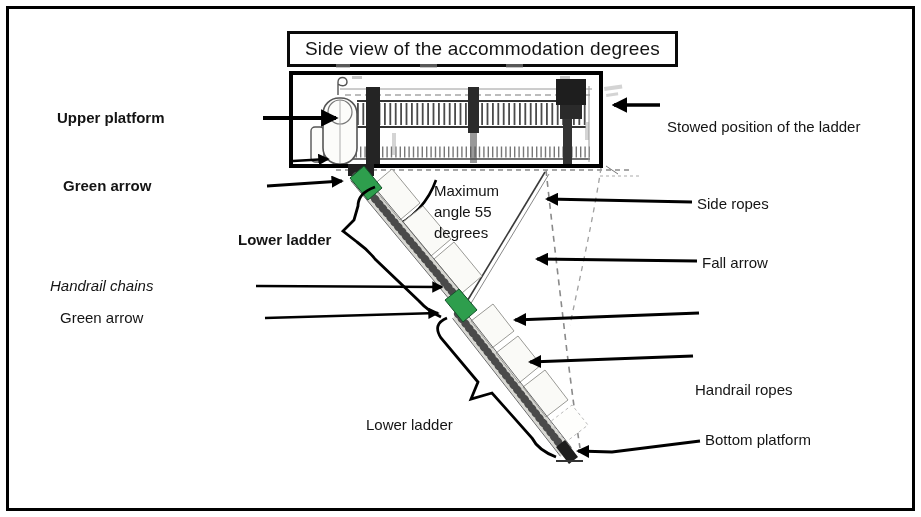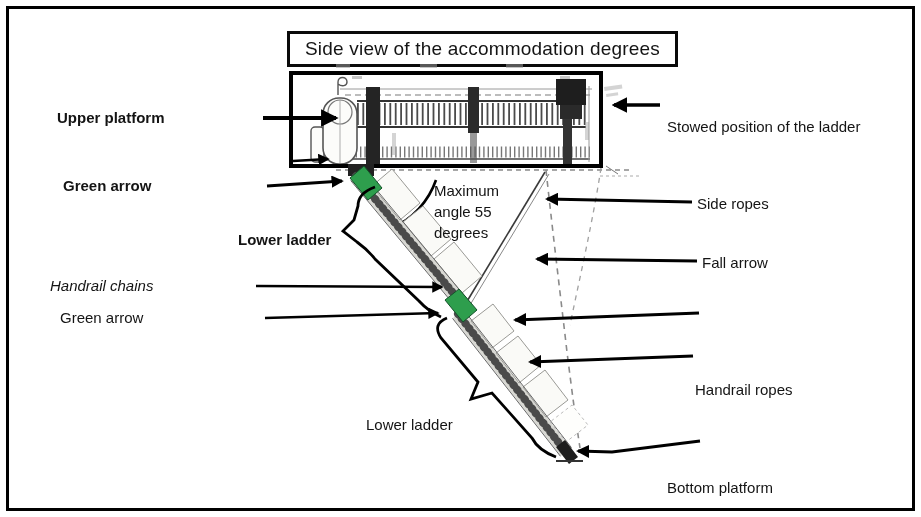--- a/index.html
+++ b/index.html
@@ -162,17 +162,17 @@
   <div class="lbl r b" style="left:63px;top:177px;width:200px;">Green arrow</div>
   <div class="lbl b" style="left:238px;top:231px;width:110px;">Lower ladder</div>
   <div class="lbl r" style="left:50px;top:277px;width:200px;font-style:italic;">Handrail chains</div>
   <div class="lbl r" style="left:60px;top:309px;width:200px;">Green arrow</div>
   <div class="lbl" style="left:366px;top:416px;width:120px;">Lower ladder</div>
 
   <div class="lbl" style="left:667px;top:90px;margin-top:28px;">Stowed position of the ladder</div>
   <div class="lbl" style="left:697px;top:195px;">Side ropes</div>
   <div class="lbl" style="left:702px;top:254px;">Fall arrow</div>
   <div class="lbl" style="left:695px;top:349px;margin-top:32px;">Handrail ropes</div>
-  <div class="lbl" style="left:667px;top:431px;margin-top:48px;">Bottom platform</div>
+  <div class="lbl" style="left:705px;top:431px;">Bottom platform</div>
 
   <div class="angle-note">Maximum angle 55 degrees</div>
 
 </div>
 
 </body></html>

